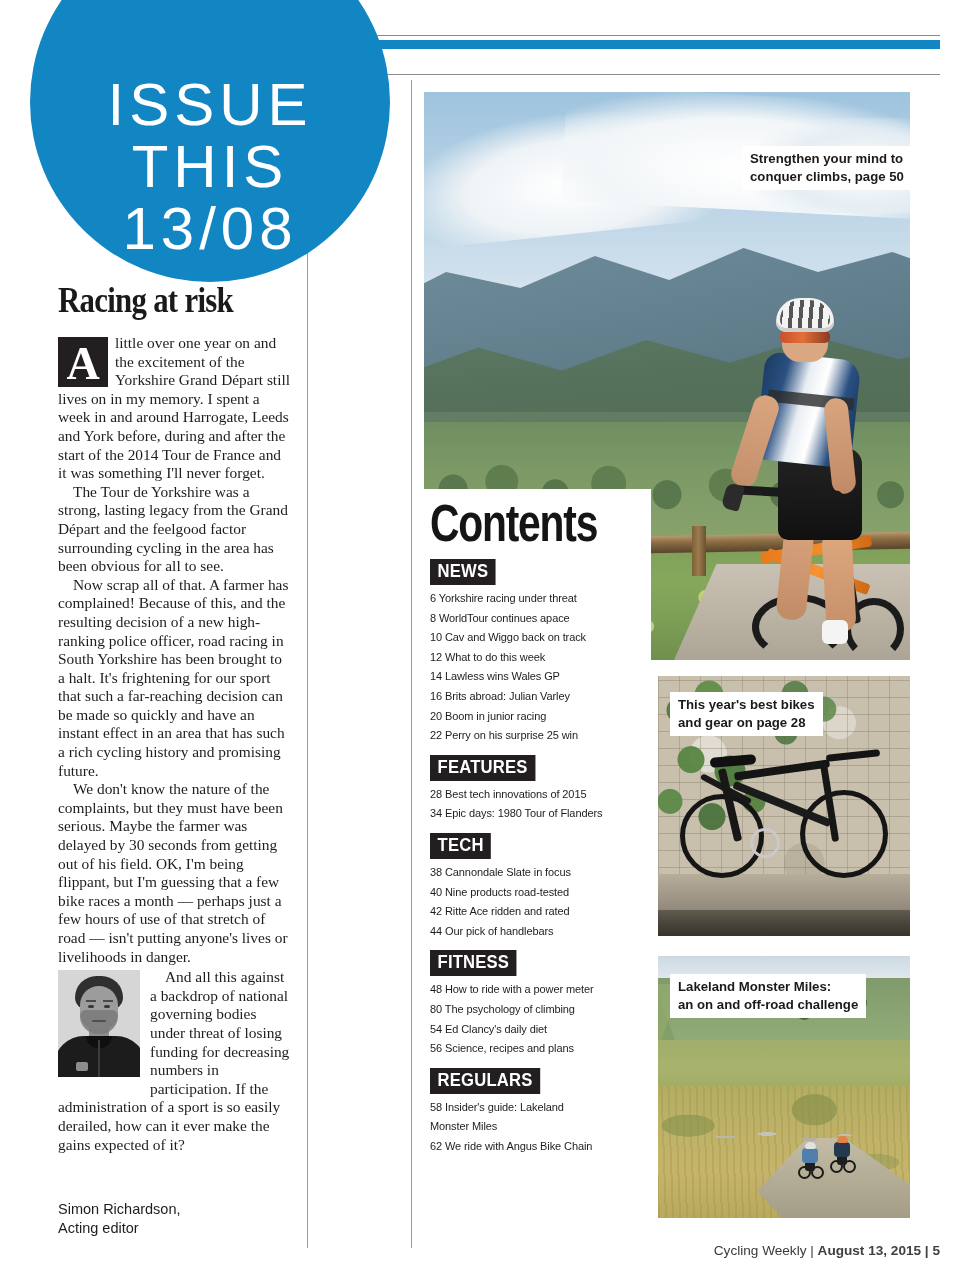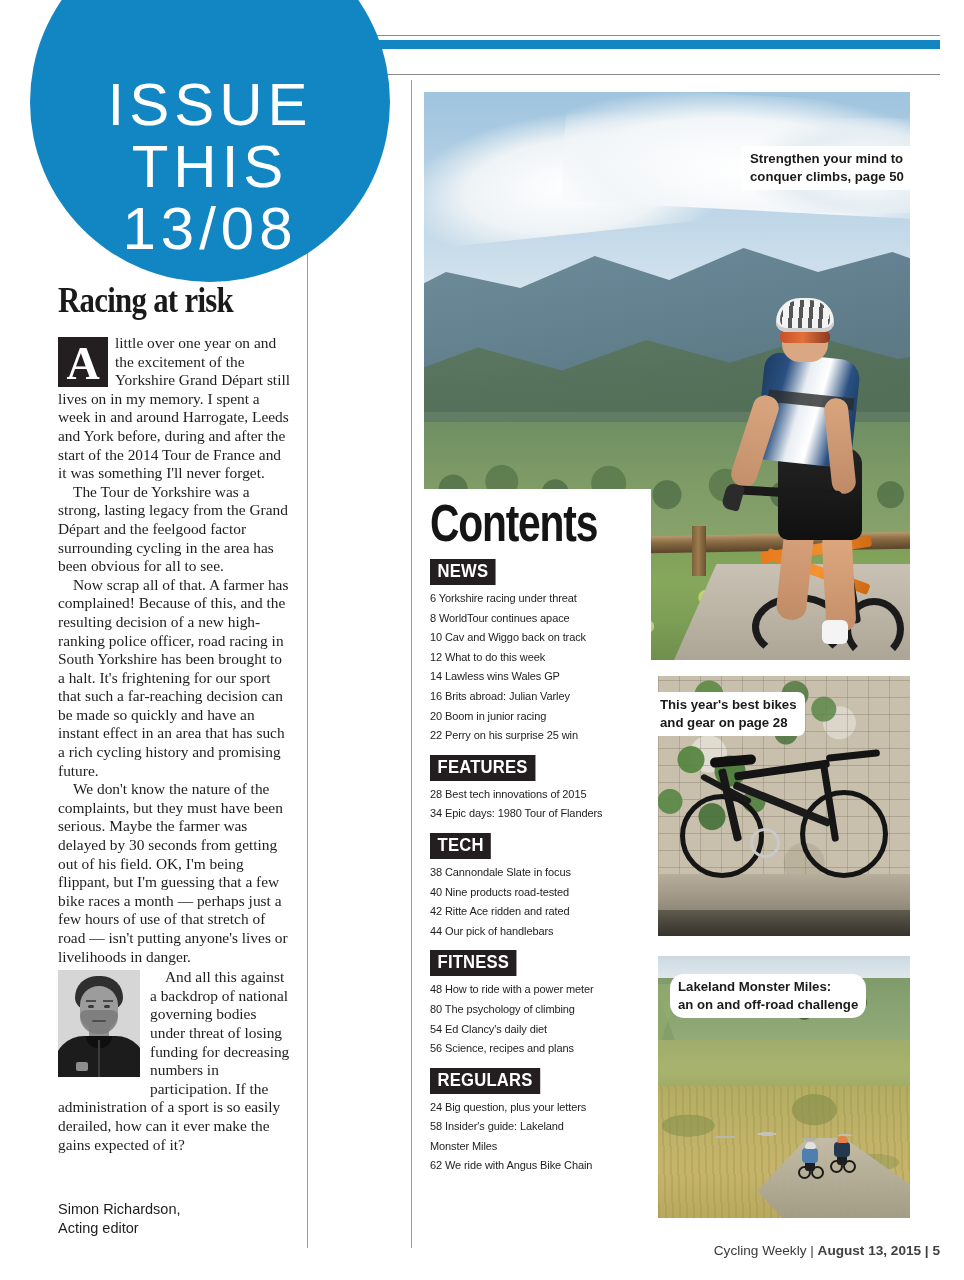--- a/index.html
+++ b/index.html
@@ -475,22 +475,22 @@
     font-family: "Liberation Sans", sans-serif;
     font-weight: 700;
     font-size: 13.2px;
     line-height: 17.5px;
     color: #1a1a1a;
     padding: 4px 8px 5px 8px;
     z-index: 4;
     white-space: pre-line;
   }
   .caption-hero { left: 742px; top: 112px; margin-top: 34px; }
-  .caption-bike { left: 652px; top: 692px; border-radius: 7px; }
-  .caption-land { left: 670px; top: 974px; border-radius: 14px; }
+  .caption-bike { left: 670px; top: 692px; }
+  .caption-land { left: 670px; top: 974px; }
 
   
   .contents {
     position: absolute;
     left: 412px; top: 489px;
     width: 239px;
     background: #ffffff;
     padding: 8px 8px 12px 18px;
     z-index: 6;
   }
@@ -702,21 +702,20 @@
     <div class="toc-item">42 Ritte Ace ridden and rated</div>
     <div class="toc-item">44 Our pick of handlebars</div>
 
     <div class="sec-head">FITNESS</div>
     <div class="toc-item">48 How to ride with a power meter</div>
     <div class="toc-item">80 The psychology of climbing</div>
     <div class="toc-item">54 Ed Clancy's daily diet</div>
     <div class="toc-item">56 Science, recipes and plans</div>
 
     <div class="sec-head">REGULARS</div>
-    <div class="toc-item">24 Big question, plus your letters</div>
     <div class="toc-item">58 Insider's guide: Lakeland
 Monster Miles</div>
     <div class="toc-item">62 We ride with Angus Bike Chain</div>
     
     
     
     
   </div>
 
   <div class="footer">

